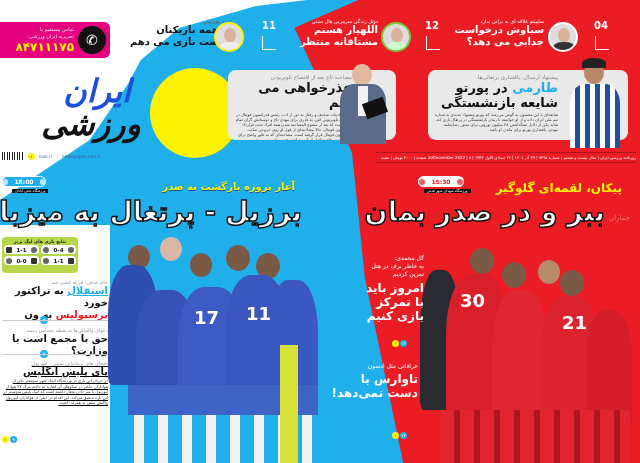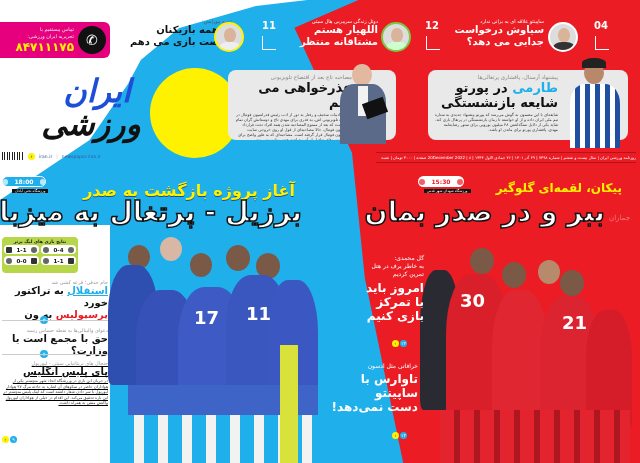--- a/index.html
+++ b/index.html
@@ -54,21 +54,21 @@
   .photo-man { position: absolute; border-radius: 4px; overflow: hidden; }
 
   
   .meta-strip { position: absolute; left: 0; top: 151px; width: 640px; height: 12px; direction: ltr; }
   .meta-left { position: absolute; left: 2px; top: 1px; display: flex; align-items: center; gap: 4px; font-size: 4.5px; color: #3a5a9a; }
   .barcode { width: 22px; height: 8px; background: repeating-linear-gradient(90deg, #222 0 1px, #fff 1px 2px, #222 2px 3px, #fff 3px 5px); }
   .meta-dot { width: 7px; height: 7px; border-radius: 50%; background: #fef200; display:flex; align-items:center; justify-content:center; font-size: 5px; color: #333; }
   .meta-right { position: absolute; right: 4px; top: 1px; font-size: 4px; color: #fff; direction: rtl; border-top: 1px solid rgba(0,0,0,0.25); border-bottom: 1px solid rgba(0,0,0,0.25); padding: 2px 0; width: 260px; text-align: right; }
 
   
-  .kick-left { position: absolute; right: 345px; top: 181px; font-size: 16px; font-weight: 900; color: #fef200; text-shadow: 0 1px 0 #1b4f8a; white-space: nowrap; }
+  .kick-left { position: absolute; right: 345px; top: 181px; font-size: 10px; font-weight: 900; color: #fef200; text-shadow: 0 1px 0 #1b4f8a; white-space: nowrap; }
   .head-left { position: absolute; right: 338px; top: 196px; font-size: 27px; font-weight: 900; color: #fff; -webkit-text-stroke: 1.5px #111; white-space: nowrap; letter-spacing: -1px; }
   .kick-right { position: absolute; right: 18px; top: 181px; font-size: 12px; font-weight: 900; color: #fef200; white-space: nowrap; }
   .head-right { position: absolute; right: 35px; top: 196px; font-size: 27px; font-weight: 900; color: #fff; -webkit-text-stroke: 1.5px #111; white-space: nowrap; letter-spacing: 1px; }
   .watermark { position: absolute; right: 10px; top: 214px; font-size: 7px; color: rgba(255,255,255,0.4); }
 
   .score-pill { position: absolute; height: 11px; border-radius: 6px; display: flex; align-items: center; justify-content: center; gap: 6px; font-size: 6px; font-weight: bold; direction: ltr; }
   .score-pill.blue { left: 2px; top: 176px; width: 44px; background: #1fb0ec; color: #fff; border: 1px solid #fff; }
   .score-pill.red { left: 418px; top: 176px; width: 46px; background: #fff; color: #ec1c24; }
   .score-sub { position: absolute; font-size: 3.5px; background: #111; color: #fff; padding: 0 3px; }
   .mini-badge { width: 6px; height: 6px; border-radius: 50%; background: currentColor; opacity: 0.7; }
@@ -323,21 +323,20 @@
     <div class="head">بازی کنیم</div>
   </div>
   <div class="pager" style="left:392px; top:340px;">
     <span class="y">‹</span>
     <span class="b">۱۳</span>
   </div>
 
   <div class="rstory" style="left:330px; top:362px; width:88px;">
     <div class="kicker">خرافاتی مثل ادسون</div>
     <div class="head" style="margin-top:2px;">تاوارس با</div>
-    <div class="head">ساپینتو</div>
     <div class="head">دست نمی‌دهد!</div>
   </div>
   <div class="pager" style="left:392px; top:432px;">
     <span class="y">‹</span>
     <span class="b">۱۴</span>
   </div>
 
 </div>
 
 </body></html>

